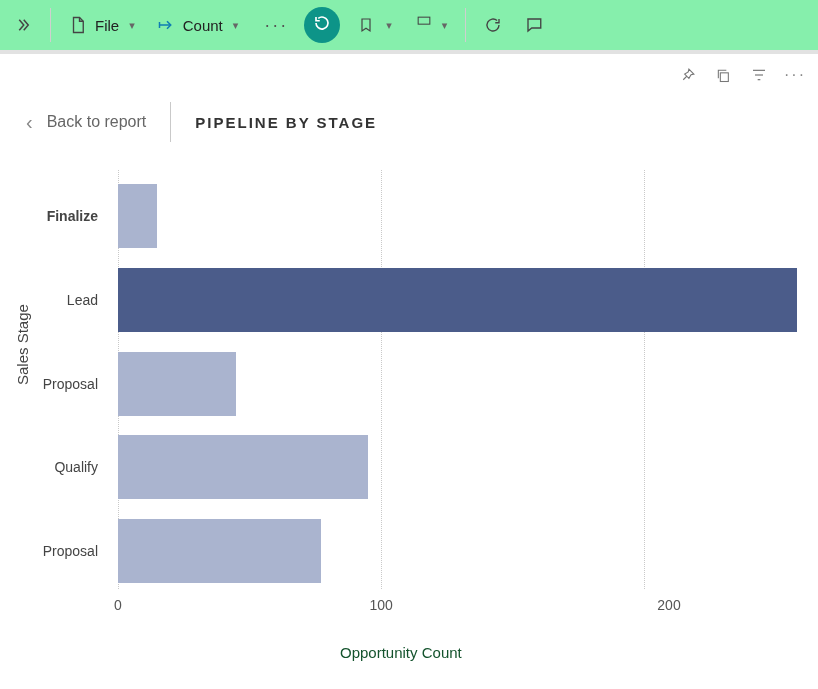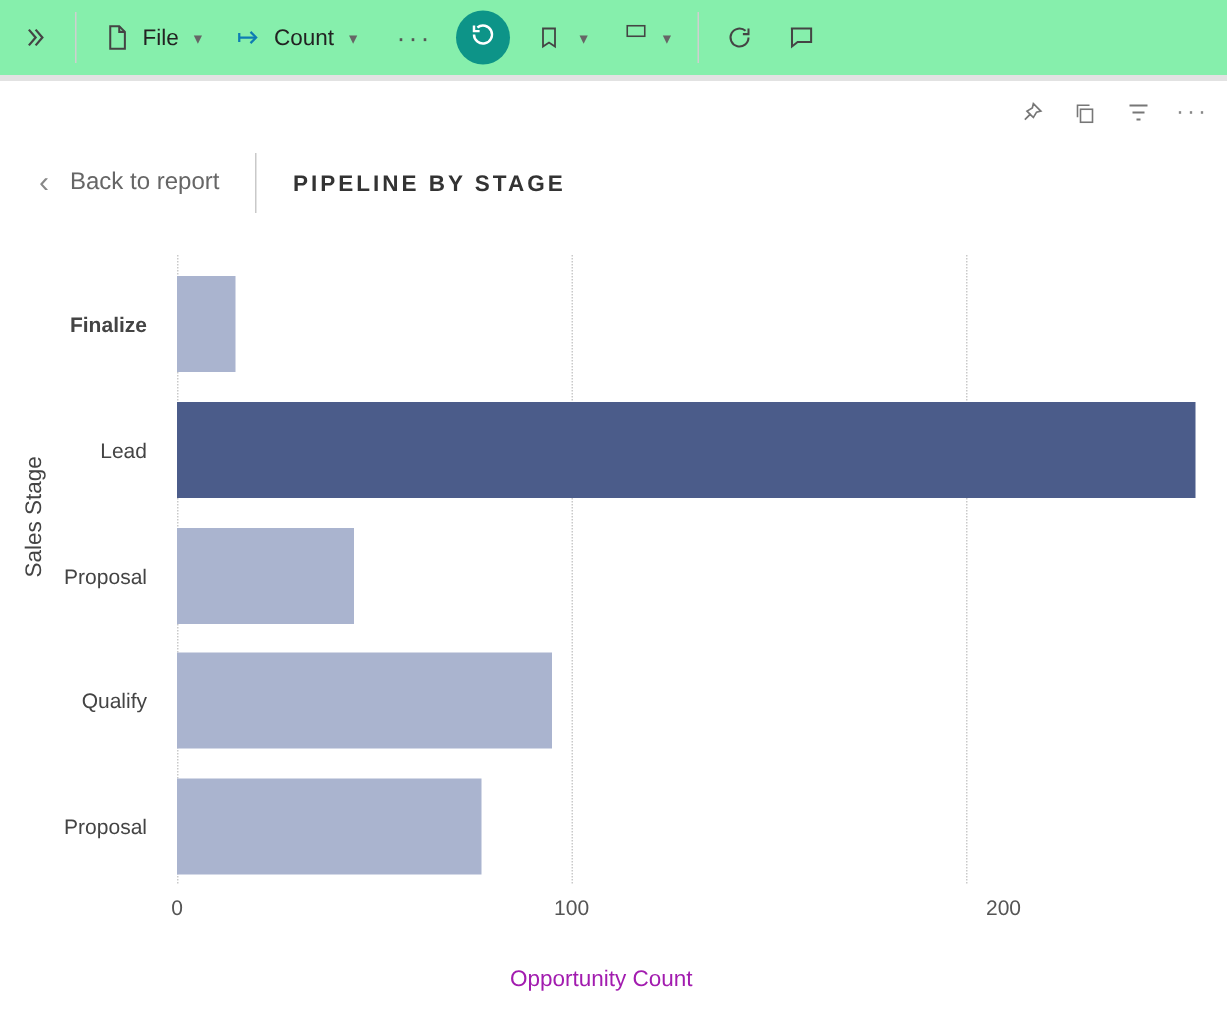--- a/index.html
+++ b/index.html
@@ -54,21 +54,21 @@
   .chart-wrap {
     position:absolute; left:0; right:0; top:160px; bottom:0;
   }
   .ylabel {
     position:absolute; left:14px; top:225px;
     transform: rotate(-90deg); transform-origin: left top;
     font-size:15px; color:#444;
   }
   .xlabel {
     position:absolute; bottom:28px; left:340px;
-    font-size:15px; color:#a21caf;
+    font-size:15px; color:#14532d;
   }
   .plot {
     position:absolute; left:118px; top:10px; right:16px; bottom:80px;
   }
   .plot .grid {
     position:absolute; top:0; bottom:20px; width:0;
     border-left:1px dotted #c9c9c9;
   }
   .tick {
     position:absolute; bottom:-4px; font-size:14px; color:#555;

